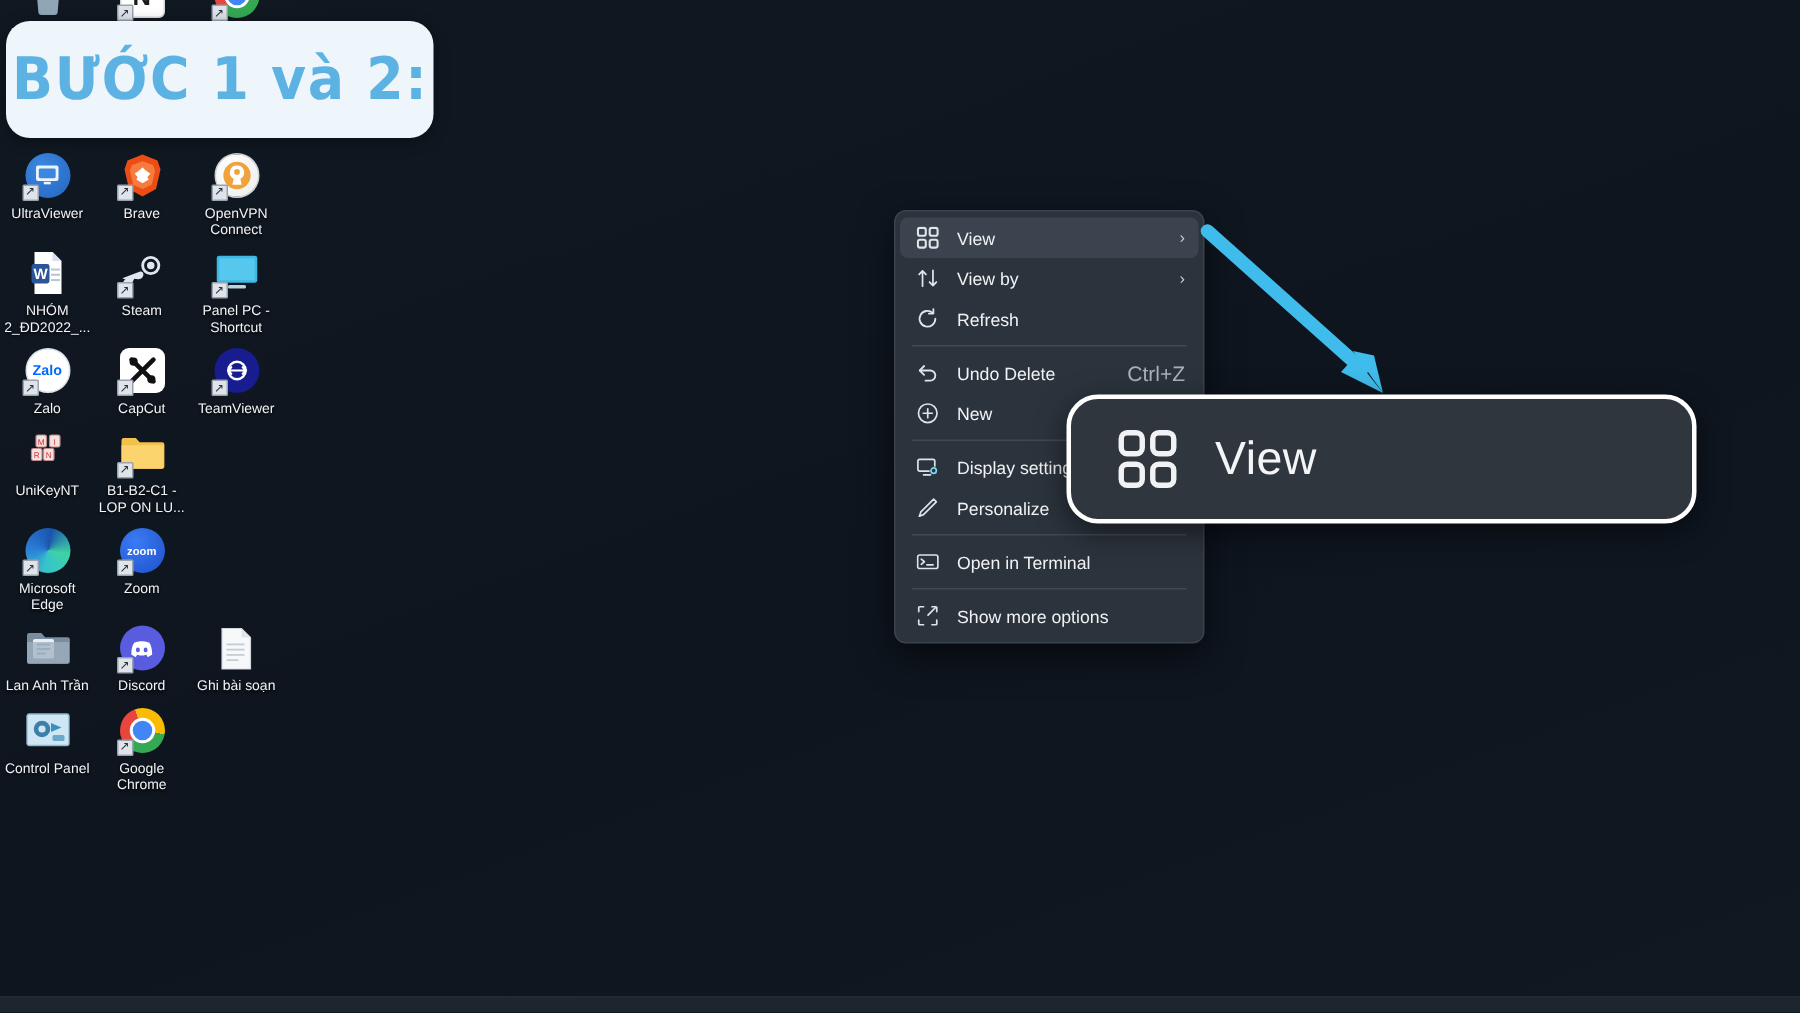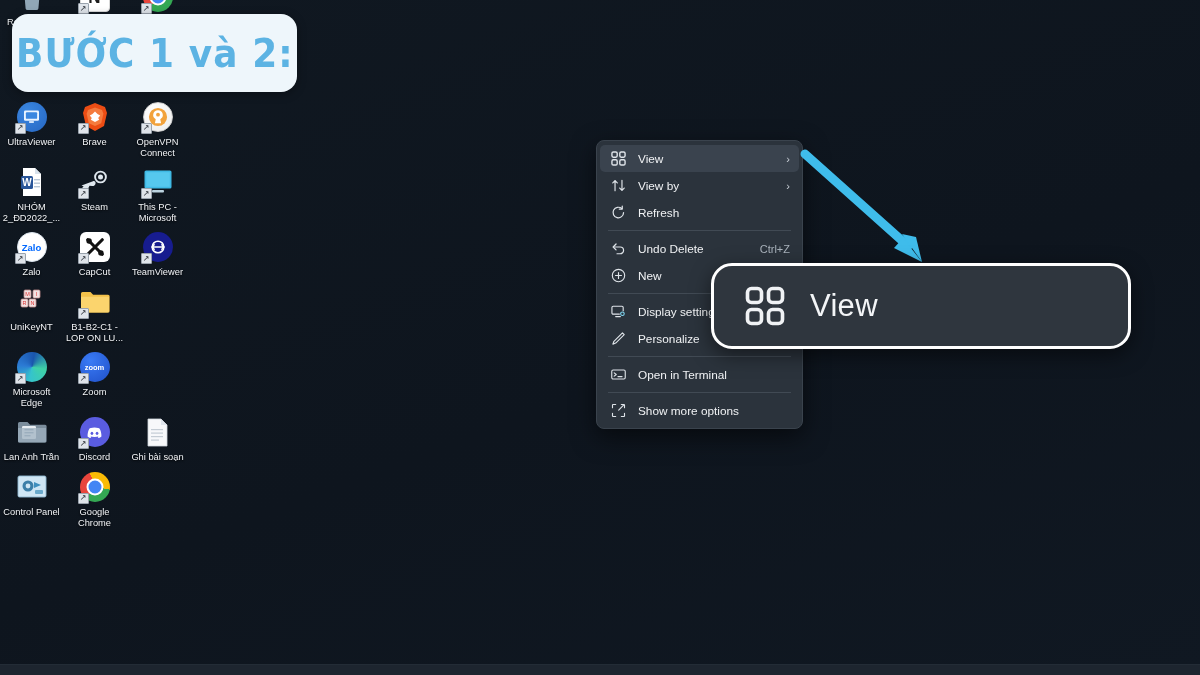--- a/index.html
+++ b/index.html
@@ -86,21 +86,21 @@
     content:""; position:absolute; left:50%; top:50%;
     transform: translate(-50%,-50%);
     width: 13px; height: 13px; border-radius:50%;
     background:#4285f4; border:2px solid #fff;
   }
   .i-notion    { background: #ffffff; border-radius: 4px; border:1px solid #d8d8d8; }
 
   
   #banner {
     position: absolute;
-    left: 12px; top: 14px;
+    left: 4px; top: 14px;
     width: 285px; height: 78px;
     background: #eef6fb;
     border-radius: 16px;
     display: flex; align-items: center; justify-content: center;
     box-shadow: 0 2px 10px rgba(0,0,0,.35);
   }
   #banner-text {
     font-family: "DejaVu Sans", sans-serif;
     font-weight: bold;
     font-size: 39px;
@@ -134,21 +134,21 @@
   }
   .menu-item.highlighted { background: #3a434e; }
   .mi-icon {
     width: 17px; height: 17px;
     margin-right: 11px;
     display: flex; align-items: center; justify-content: center;
     flex: 0 0 auto;
     color: #dfe4e9;
   }
   .mi-label { flex: 1 1 auto; white-space: nowrap; }
-  .mi-shortcut { font-size: 11px; color: #a9b2bb; margin-left: 4px; }
+  .mi-shortcut { font-size: 14px; color: #a9b2bb; margin-left: 4px; }
   .mi-chevron { font-size: 11px; color: #c8cfd6; margin-left: 8px; }
   .menu-sep {
     height: 1px;
     background: #414a54;
     margin: 4px 8px;
   }
 
   
   #annotation-arrow {
     position: absolute; left: 790px; top: 138px;
@@ -316,21 +316,21 @@
       </div>
       <div class="desktop-icon">
         <div class="icon-art">
           <svg width="30" height="26" viewBox="0 0 30 26">
               <rect x="1.5" y="1.5" width="27" height="18" rx="1.6" fill="#3fb9e4"></rect>
               <rect x="3.2" y="3.2" width="23.6" height="14.6" fill="#56c8ee"></rect>
               <rect x="9" y="21" width="12" height="2.4" rx="1" fill="#bcd3e0"></rect>
             </svg>
           <span class="shortcut-badge"></span>
         </div>
-        <div class="icon-label">This PC - Microsoft</div>
+        <div class="icon-label">Panel PC - Shortcut</div>
       </div>
     </div>
 
     <div class="icon-row">
       <div class="desktop-icon">
         <div class="icon-art">
           <div class="circ i-zalo">
               <span style="font-size:9.5px;font-weight:bold;color:#0068ff;font-family:'Liberation Sans',sans-serif;">Zalo</span>
             </div>
           <span class="shortcut-badge"></span>

